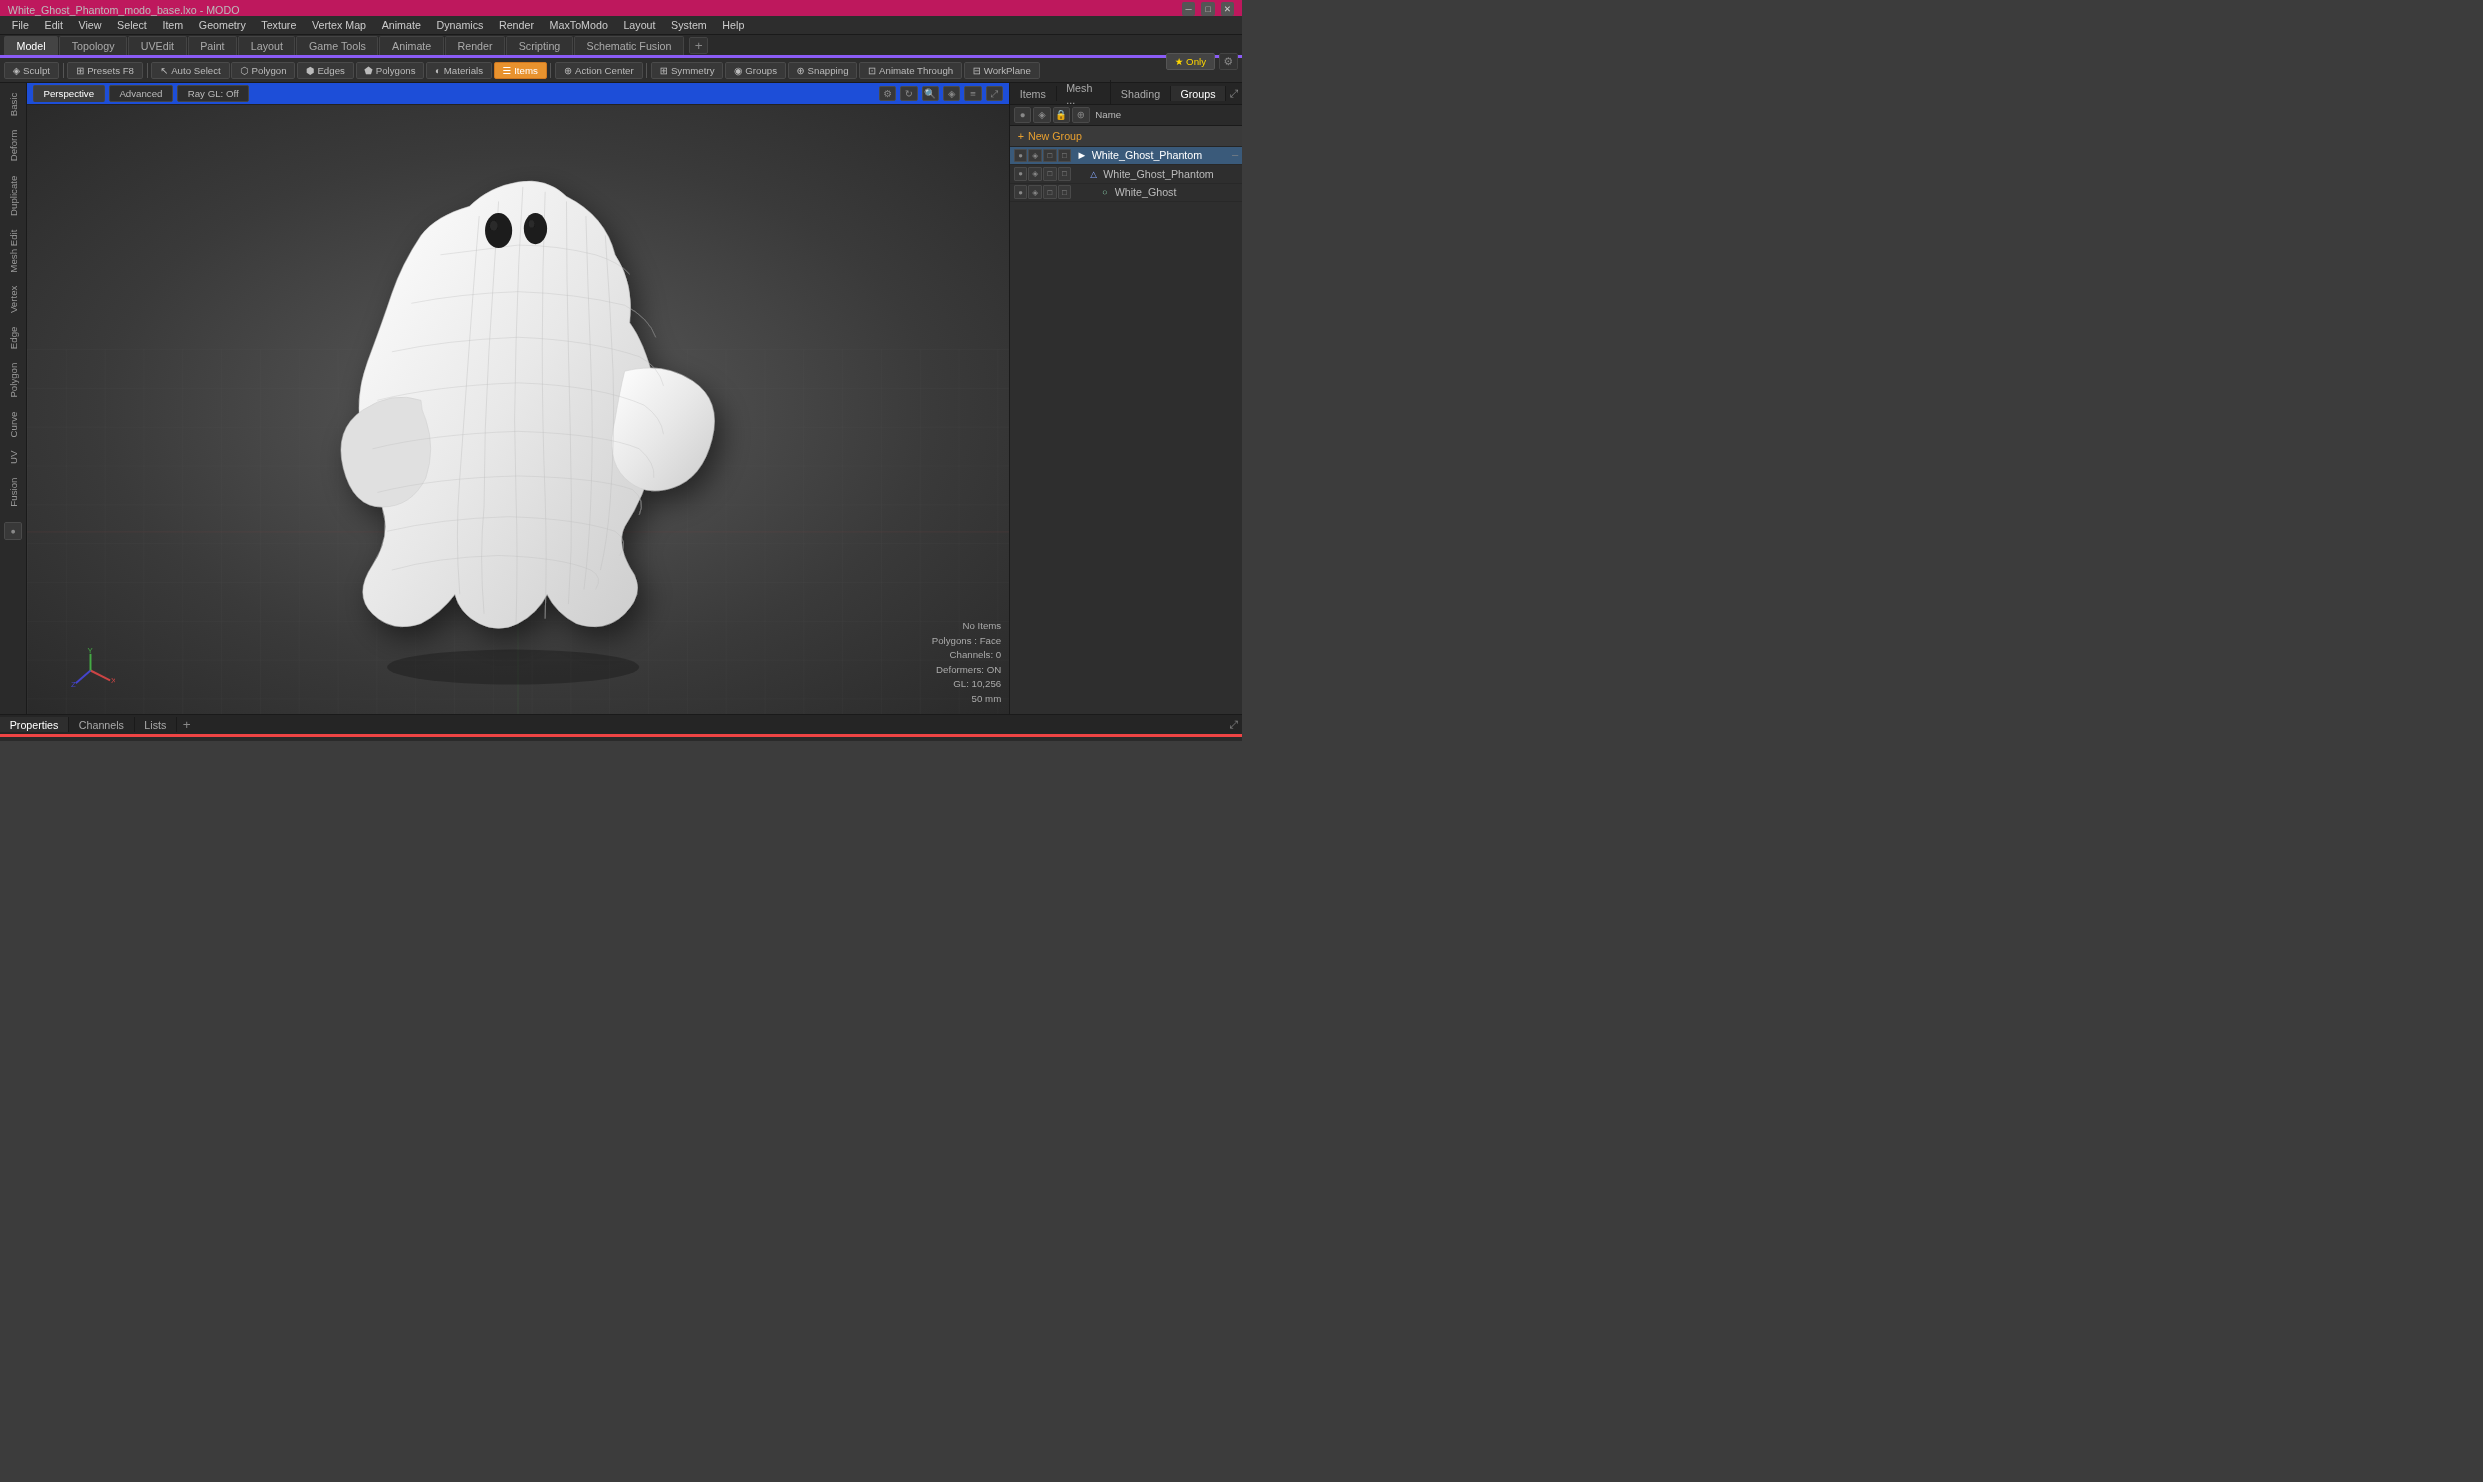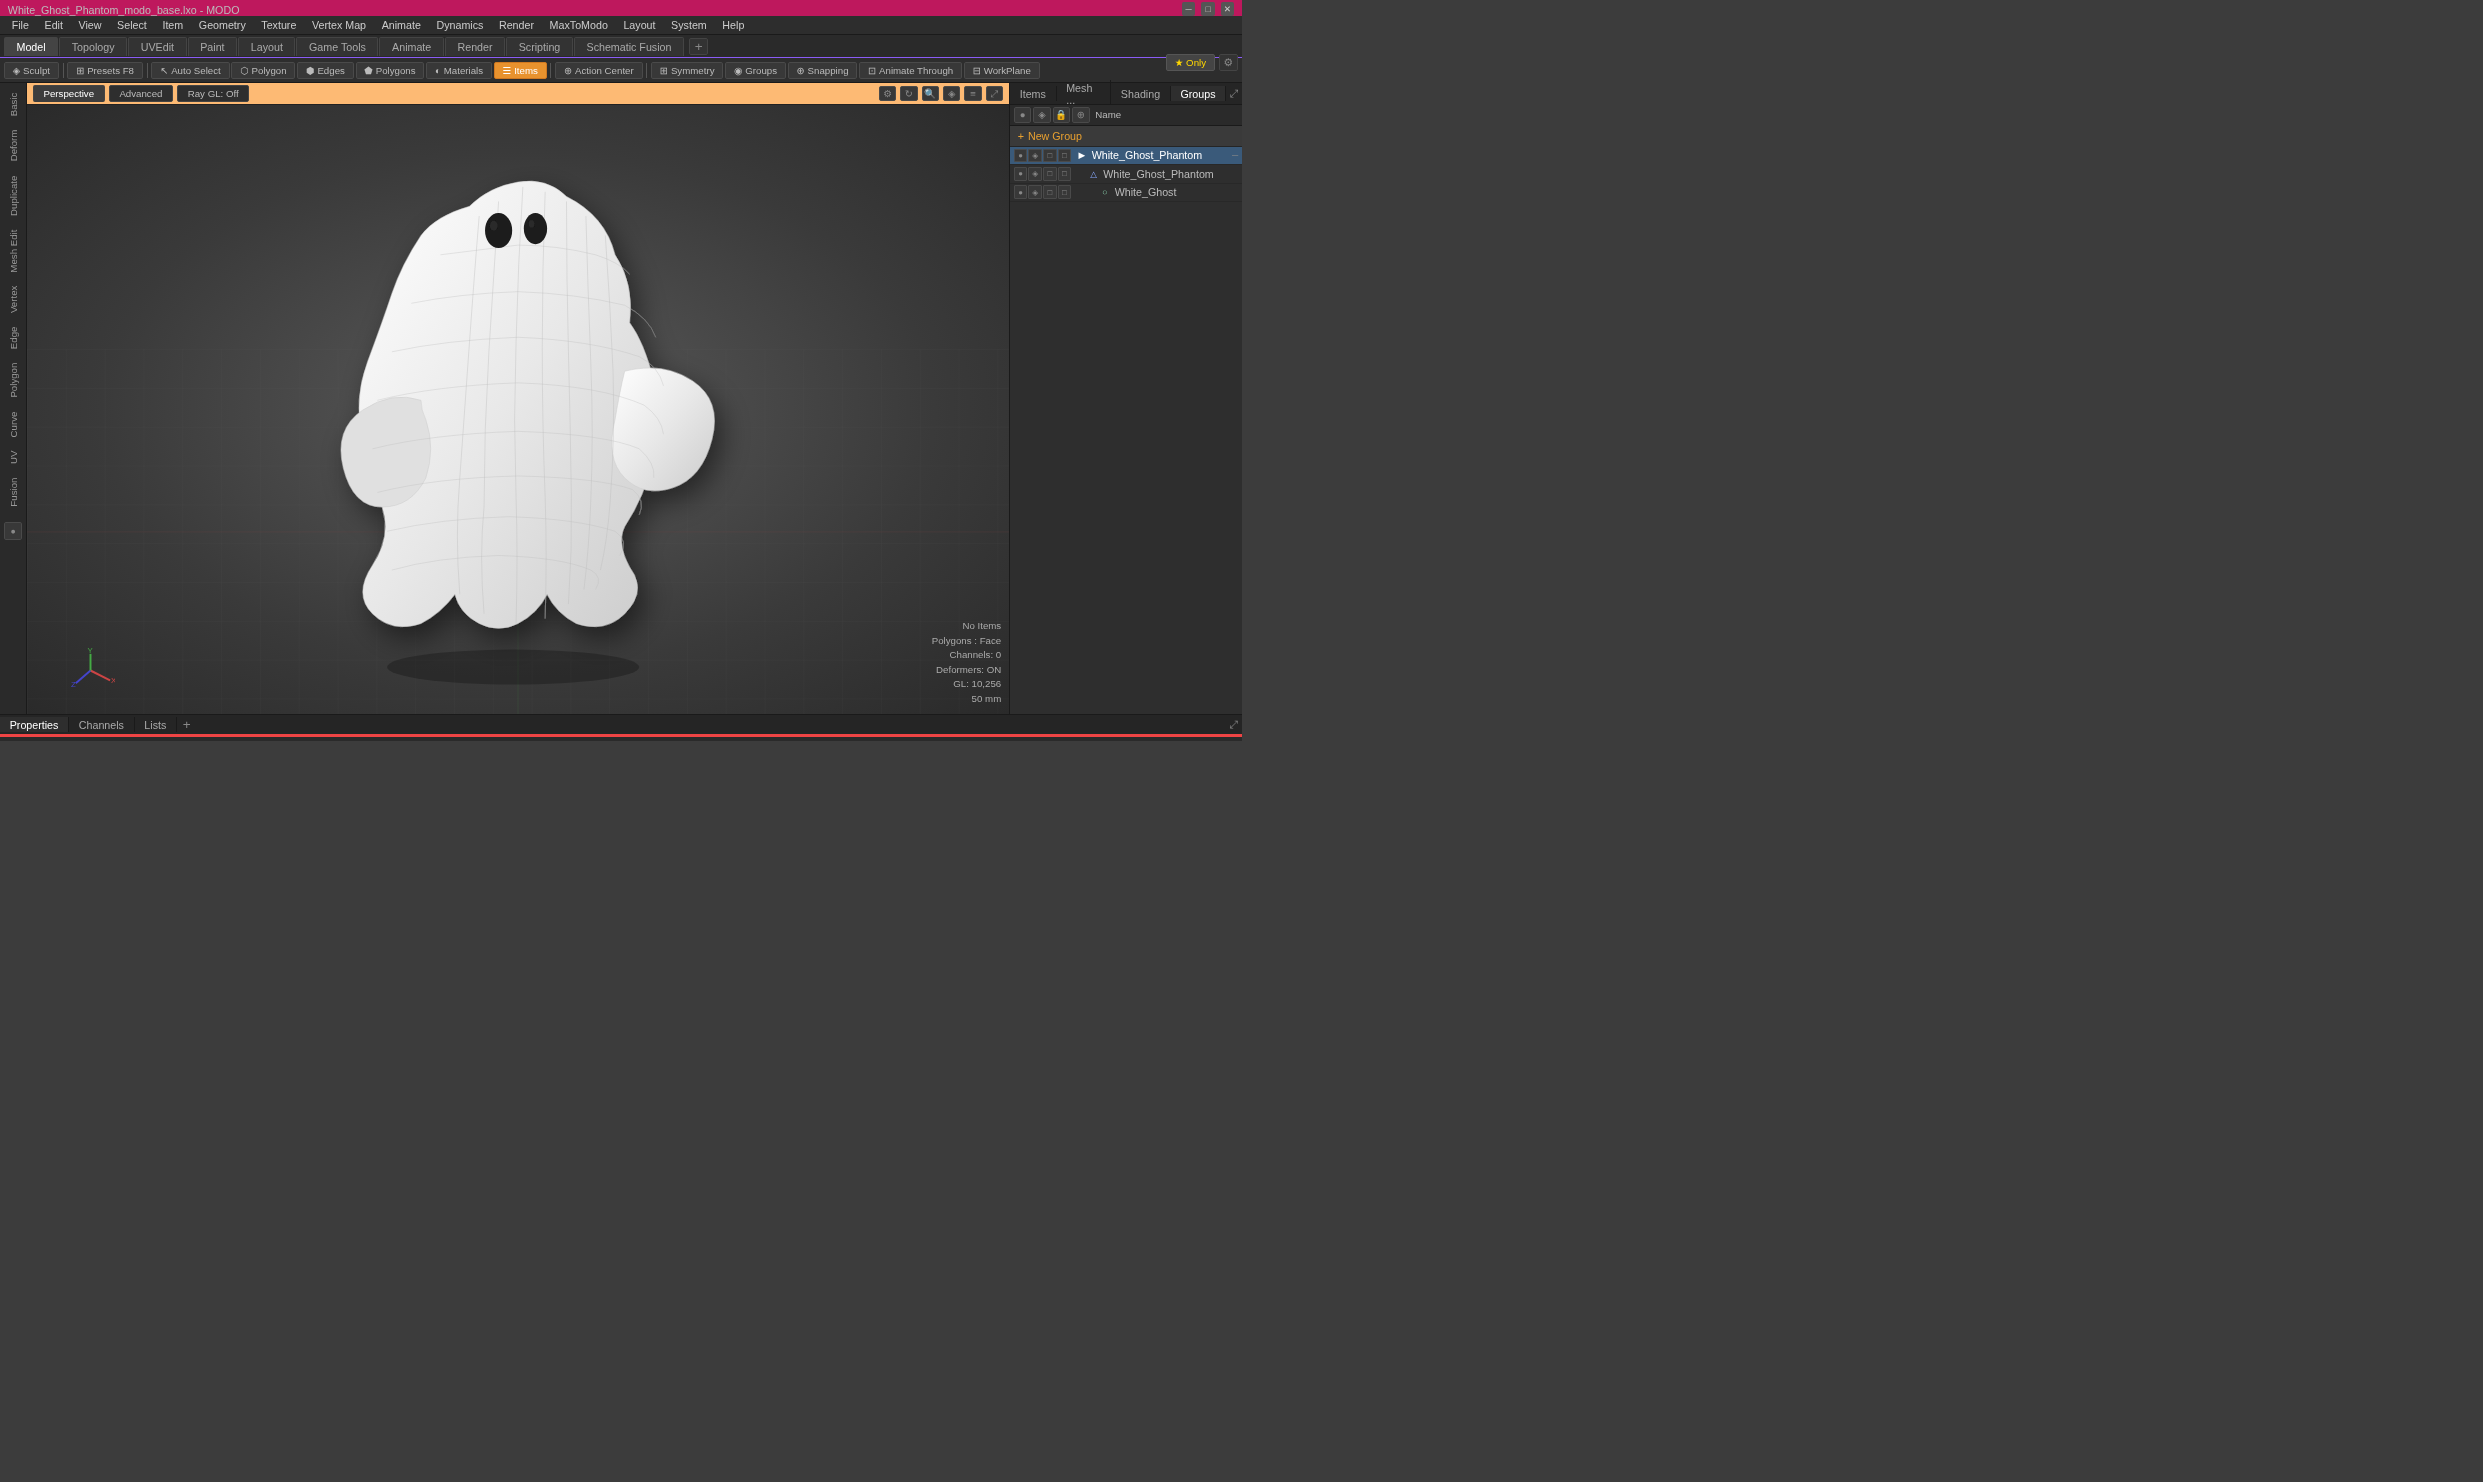--- a/index.html
+++ b/index.html
@@ -63,21 +63,21 @@
     }
 
     
     #layout-tabs {
       height: 23px;
       background: #2a2a2a;
       display: flex;
       align-items: center;
       padding: 0 3.9px;
       gap: 1px;
-      border-bottom: 1px solid #8b5cf6;
+      border-bottom: 3px solid #8b5cf6;
     }
     .layout-tab {
       padding: 2.9px 11.6px;
       font-size: 10.7px;
       color: #aaa;
       cursor: pointer;
       border-radius: 1.9px 1.9px 0 0;
       background: #333;
       border: 1px solid #444;
       border-bottom: none;
@@ -211,21 +211,21 @@
 
     
     #viewport {
       flex: 1;
       position: relative;
       background: #4a4a4a;
       overflow: hidden;
     }
     #viewport-header {
       height: 21.3px;
-      background: #fdba74;
+      background: #1d4ed8;
       display: flex;
       align-items: center;
       padding: 0 5.8px;
       gap: 3.9px;
       border-bottom: 1px solid #222;
     }
     .viewport-tab {
       padding: 1.9px 9.7px;
       font-size: 9.7px;
       color: #bbb;

